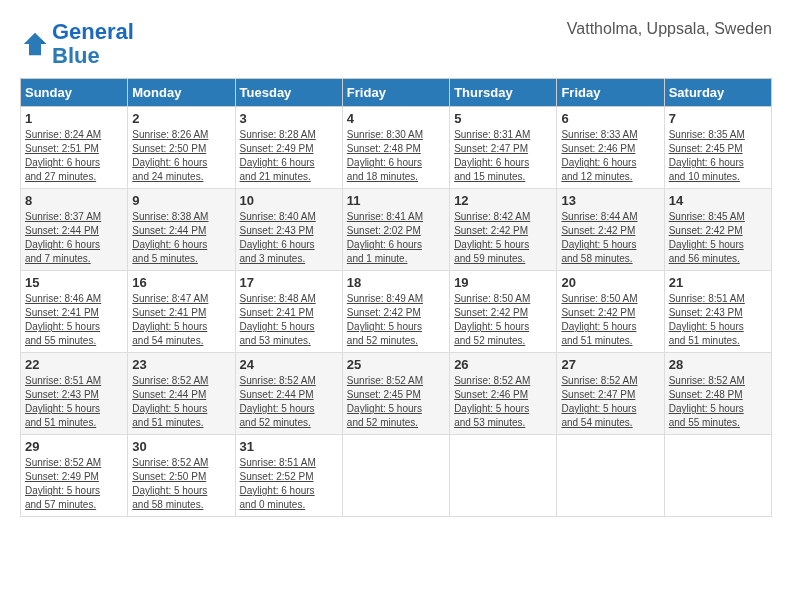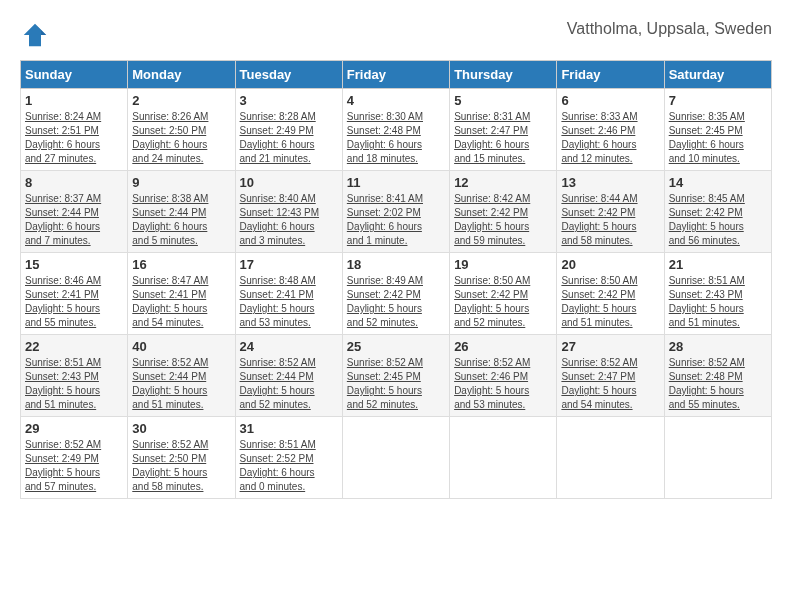--- a/index.html
+++ b/index.html
@@ -91,20 +91,26 @@
   </style>
 </head>
 <body>
 
 <div class="header">
   <div class="logo">
     <svg class="logo-icon" viewBox="0 0 40 40">
       <polygon points="20,5 35,20 28,20 28,35 12,35 12,20 5,20" fill="#2a7ab8"></polygon>
       <polygon points="20,5 35,20 28,20 28,14" fill="#1a5a98" opacity="0.5"></polygon>
     </svg>
+    <div>
+      <div class="logo-text">
+        <span>General</span><br>
+        <span style="color:#2a7ab8;">Blue</span>
+      </div>
+    </div>
   </div>
   <div class="title-block">
     <div class="subtitle">Vattholma, Uppsala, Sweden</div>
   </div>
 </div>
 
 <table>
   <thead>
     <tr>
     <th>Sunday</th>
@@ -179,21 +185,21 @@
         <td>
           <span class="day-num">9</span>
           <div class="day-info" style="white-space: pre-line;">Sunrise: 8:38 AM
 Sunset: 2:44 PM
 Daylight: 6 hours
 and 5 minutes.</div>
         </td>
         <td>
           <span class="day-num">10</span>
           <div class="day-info" style="white-space: pre-line;">Sunrise: 8:40 AM
-Sunset: 12:43 PM
+Sunset: 2:43 PM
 Daylight: 6 hours
 and 3 minutes.</div>
         </td>
         <td>
           <span class="day-num">11</span>
           <div class="day-info" style="white-space: pre-line;">Sunrise: 8:41 AM
 Sunset: 2:02 PM
 Daylight: 6 hours
 and 1 minute.</div>
         </td>
@@ -272,21 +278,21 @@
       </tr>
       <tr>
         <td>
           <span class="day-num">22</span>
           <div class="day-info" style="white-space: pre-line;">Sunrise: 8:51 AM
 Sunset: 2:43 PM
 Daylight: 5 hours
 and 51 minutes.</div>
         </td>
         <td>
-          <span class="day-num">40</span>
+          <span class="day-num">23</span>
           <div class="day-info" style="white-space: pre-line;">Sunrise: 8:52 AM
 Sunset: 2:44 PM
 Daylight: 5 hours
 and 51 minutes.</div>
         </td>
         <td>
           <span class="day-num">24</span>
           <div class="day-info" style="white-space: pre-line;">Sunrise: 8:52 AM
 Sunset: 2:44 PM
 Daylight: 5 hours

